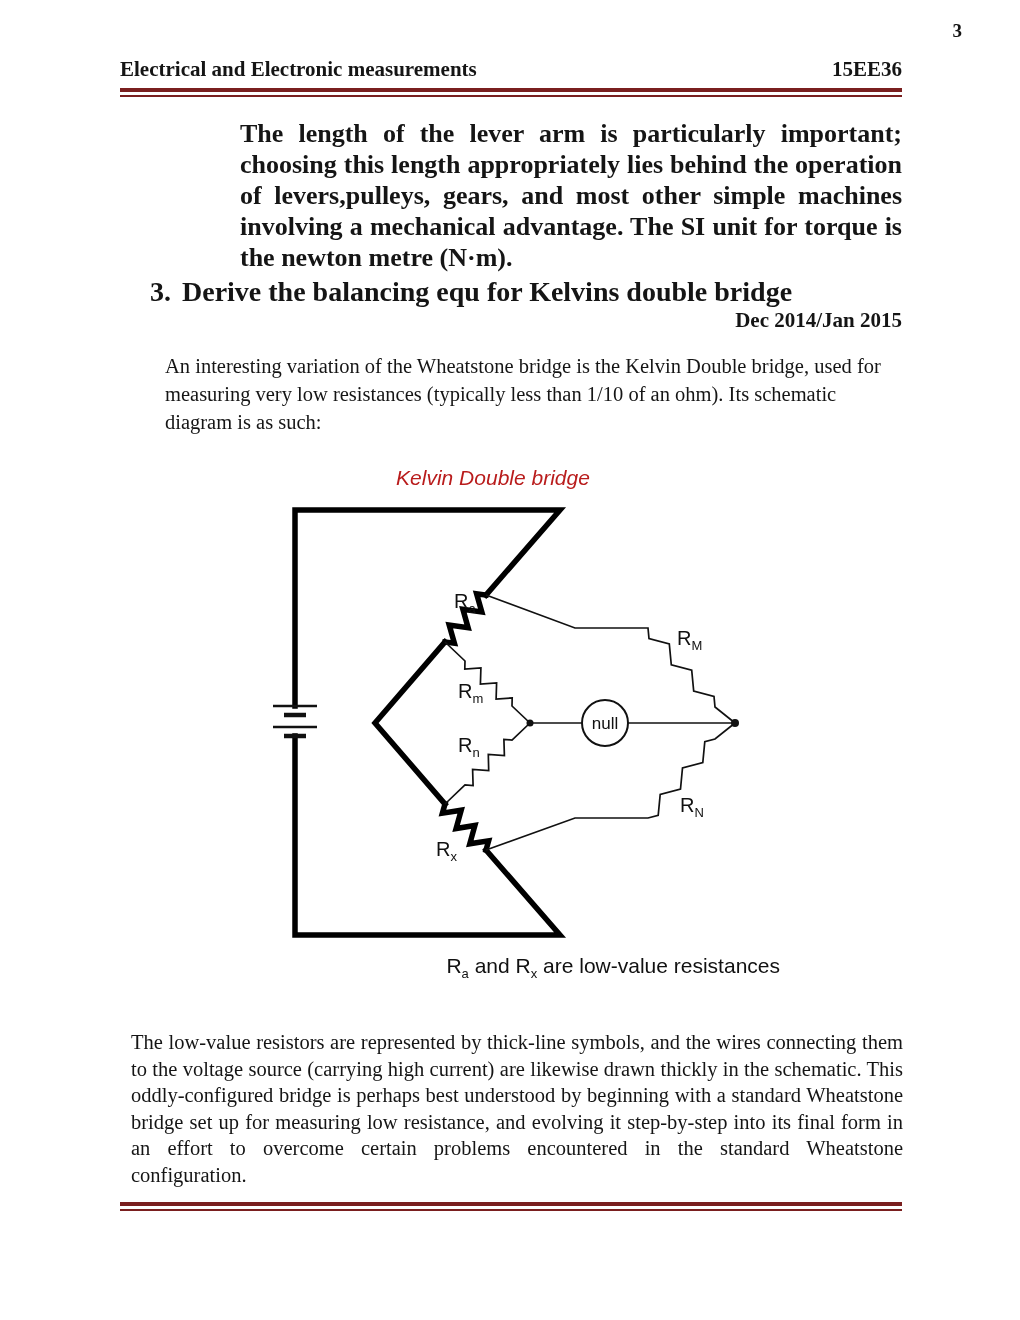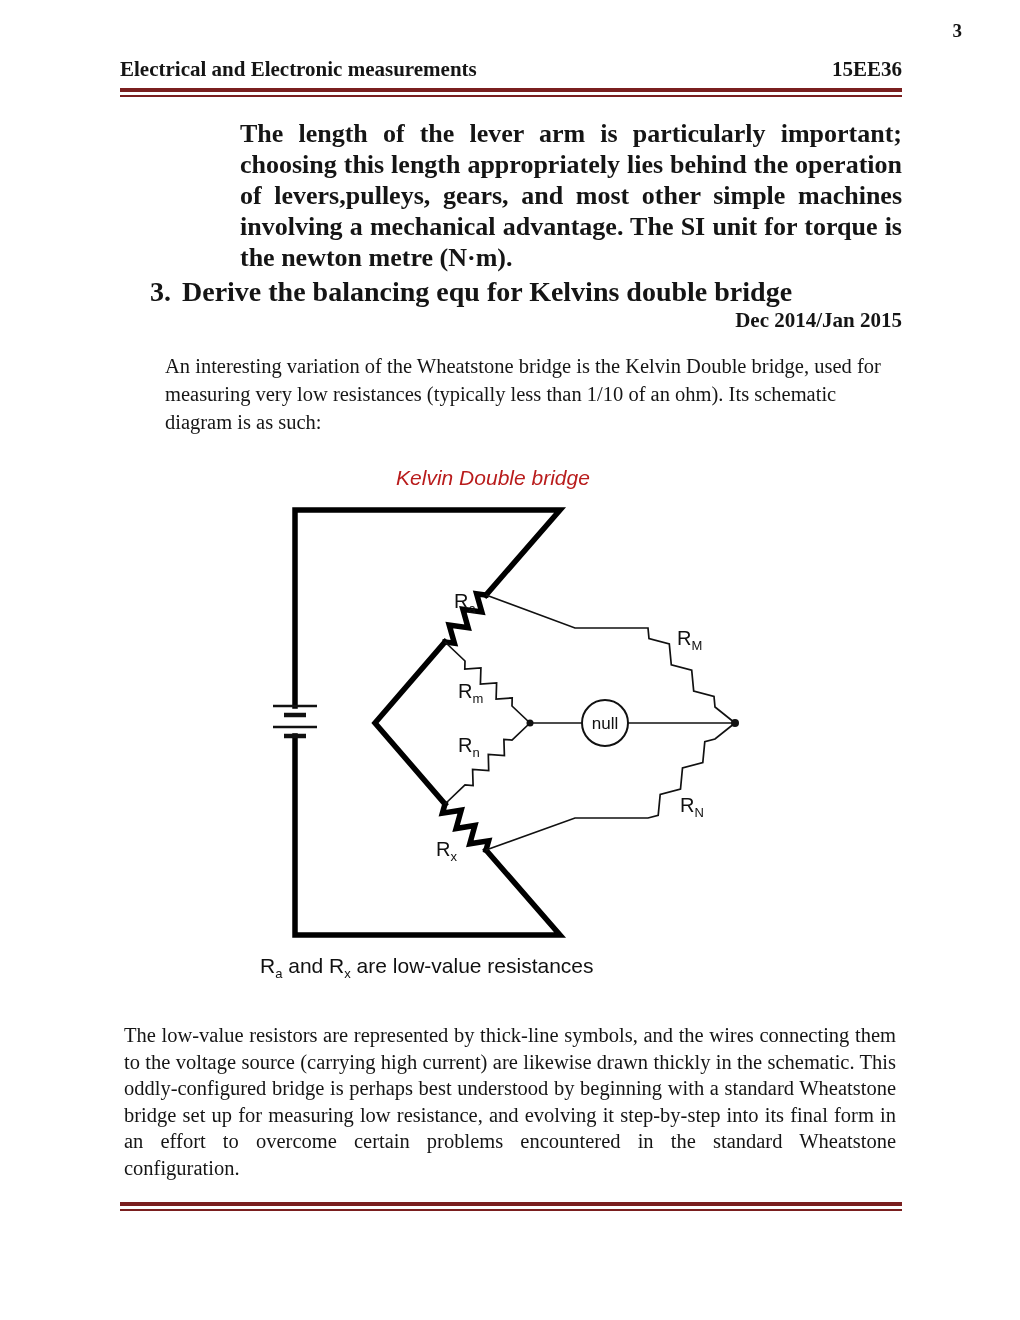--- a/index.html
+++ b/index.html
@@ -25,21 +25,21 @@
     font-size:26px;font-weight:bold;line-height:31px;text-align:justify;
   }
   .q-heading{position:absolute;left:150px;top:276px;font-size:28px;font-weight:bold;}
   .q-num{display:inline-block;min-width:32px;}
   .q-date{position:absolute;right:118px;top:308px;font-size:21px;font-weight:bold;text-align:right;margin-left:40px;}
   .body-para{
     position:absolute;left:165px;width:742px;top:352px;margin:0;
     font-size:20.5px;line-height:28px;
   }
   .closing{
-    position:absolute;left:120px;width:772px;top:1018px;margin:4px;
+    position:absolute;left:120px;width:772px;top:1018px;margin:11px;
     font-size:20.5px;line-height:26.5px;text-align:justify;
   }
   
   .diagram{position:absolute;left:260px;top:462px;width:520px;height:545px;}
   .diagram-title{
     position:absolute;left:-27px;top:4px;width:520px;text-align:center;
     font-family:"Liberation Sans",sans-serif;font-style:italic;font-size:21px;color:#b91c1c;
   }
   .schematic{position:absolute;left:0;top:0;width:520px;height:545px;}
   .thick{stroke:#000;stroke-width:5.5;fill:none;stroke-linejoin:miter;stroke-linecap:square;}
@@ -48,21 +48,21 @@
   .plate-short{stroke:#111;stroke-width:4.5;}
   .meter{fill:#ffffff;stroke:#111;stroke-width:2;}
   .dot{fill:#111;stroke:none;}
   .null-text{font-family:"Liberation Sans",sans-serif;font-size:17px;fill:#111;}
   .rlabel{
     position:absolute;font-family:"Liberation Sans",sans-serif;
     font-size:20px;color:#111;white-space:nowrap;
   }
   .rlabel .sub,.caption .sub{font-size:13px;vertical-align:-5px;}
   .caption{
-    position:absolute;left:0;top:492px;width:520px;text-align:left;
+    position:absolute;left:0;top:492px;width:520px;text-align:right;
     font-family:"Liberation Sans",sans-serif;font-size:21px;color:#111;
   }
 </style>
 </head>
 <body>
 
 <div class="page">
 
   <div class="page-number">3</div>
 

